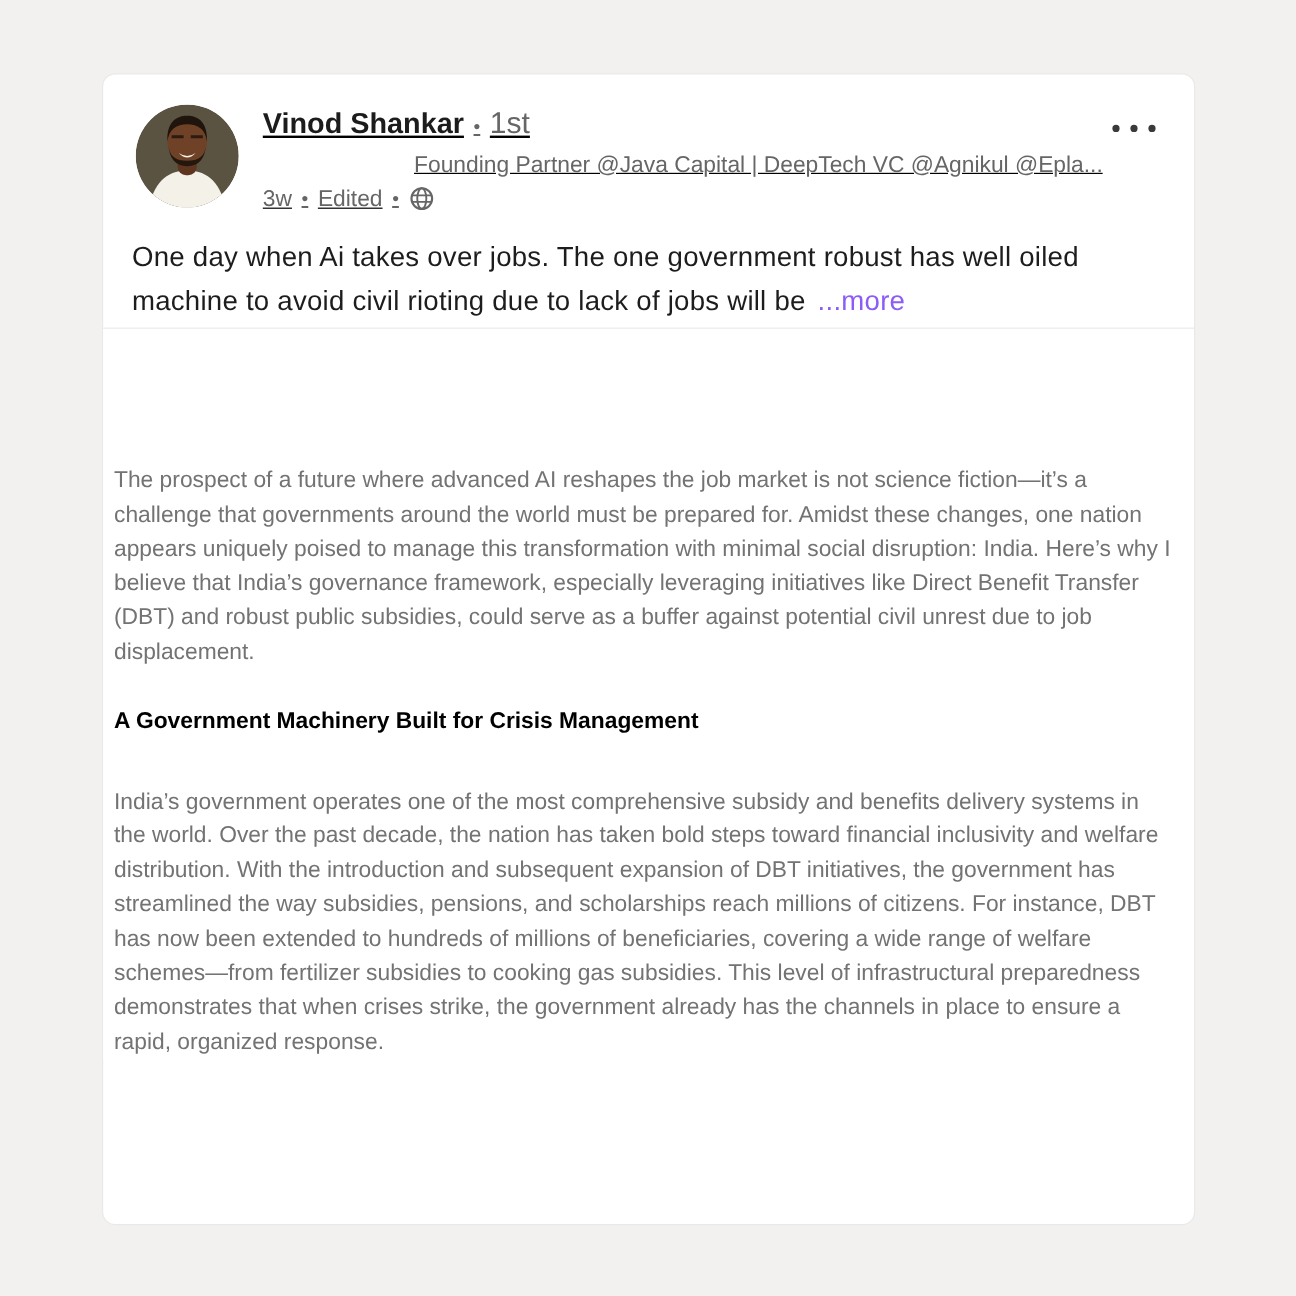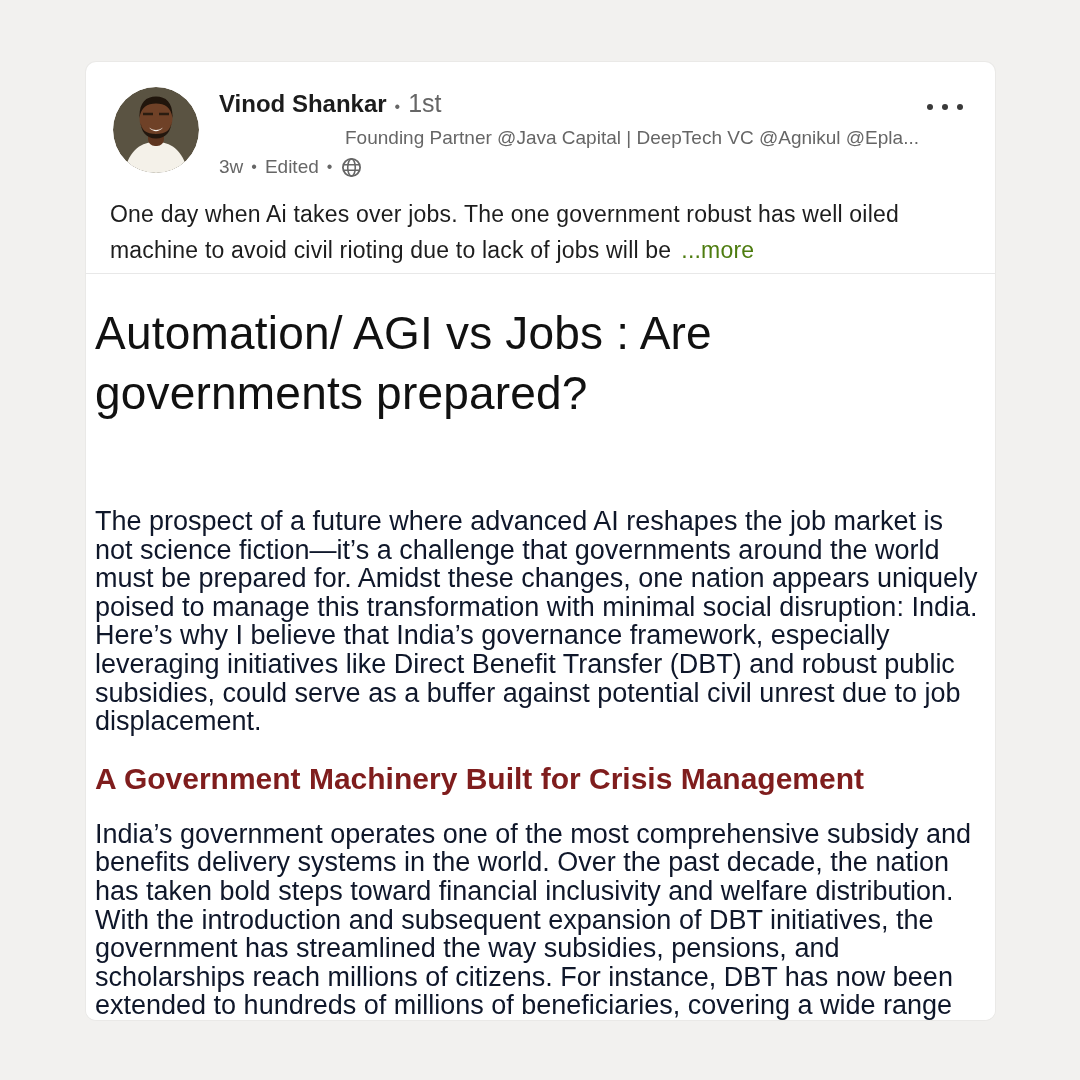--- a/index.html
+++ b/index.html
@@ -25,20 +25,21 @@
     background: #ffffff;
     border-radius: 10px;
     overflow: hidden;
     box-shadow: 0 0 0 1px rgba(0,0,0,0.03);
   }
   
   .post-header {
     display: flex;
     align-items: flex-start;
     padding: 25px 28px 0 27px;
+    text-decoration: underline;
   }
   .avatar {
     width: 86px;
     height: 86px;
     border-radius: 50%;
     overflow: hidden;
     flex: 0 0 auto;
     cursor: pointer;
   }
   .author-info {
@@ -71,21 +72,20 @@
     font-size: 19px;
     color: #666666;
     line-height: 27px;
     margin-top: 2px;
     white-space: nowrap;
     overflow: hidden;
     text-align: right;
   }
   .meta-row {
     display: flex;
-    align-items: center;
     gap: 8px;
     font-size: 19px;
     color: #666666;
     line-height: 24px;
     margin-top: 4px;
   }
   .globe-icon-svg {
     display: inline-block;
     margin-left: 1px;
   }
@@ -109,21 +109,21 @@
   
   .post-text {
     margin: 17px 24px 0 24px;
     width: 832px;
     font-size: 23px;
     letter-spacing: 0.2px;
     line-height: 36px;
     color: #1d1d1d;
   }
   .see-more {
-    color: #4d7c0f;
+    color: #8b5cf6;
     margin-left: 10px;
     cursor: pointer;
   }
   .divider {
     height: 1px;
     background: #e8e8e8;
     margin-top: 5px;
   }
   
   .article-embed {
@@ -136,36 +136,36 @@
     margin: 0;
     width: 730px;
     font-size: 46px;
     line-height: 60px;
     font-weight: 400;
     color: #111111;
     letter-spacing: 0.2px;
   }
   .article-p {
     margin: 0;
-    font-size: 27px;
+    font-size: 19px;
     line-height: 28.6px;
-    color: #0f172a;
+    color: #737373;
   }
   .article-p.first {
     margin-top: 84px;
   }
   .article-h2 {
     margin: 28px 0 0 0;
-    font-size: 30px;
+    font-size: 19px;
     line-height: 29px;
     font-weight: 700;
-    color: #7f1d1d;
+    color: #000000;
   }
   .article-p.second {
-    margin-top: 27px;
+    margin-top: 39px;
   }
 </style>
 </head>
 <body>
 
 <div class="page">
   <article class="post-card">
 
     <header class="post-header">
       <div class="avatar">
@@ -215,20 +215,19 @@
       </button>
     </header>
 
     <div class="post-text">
       <span>One day when Ai takes over jobs. The one government robust has well oiled machine to avoid civil rioting due to lack of jobs will be</span><span class="see-more">...more</span>
     </div>
 
     <div class="divider"></div>
 
     <div class="article-embed">
-      <h1 class="article-title">Automation/ AGI vs Jobs : Are governments prepared?</h1>
       <p class="article-p first">The prospect of a future where advanced AI reshapes the job market is not science fiction—it’s a challenge that governments around the world must be prepared for. Amidst these changes, one nation appears uniquely poised to manage this transformation with minimal social disruption: India. Here’s why I believe that India’s governance framework, especially leveraging initiatives like Direct Benefit Transfer (DBT) and robust public subsidies, could serve as a buffer against potential civil unrest due to job displacement.</p>
       <h2 class="article-h2">A Government Machinery Built for Crisis Management</h2>
       <p class="article-p second">India’s government operates one of the most comprehensive subsidy and benefits delivery systems in the world. Over the past decade, the nation has taken bold steps toward financial inclusivity and welfare distribution. With the introduction and subsequent expansion of DBT initiatives, the government has streamlined the way subsidies, pensions, and scholarships reach millions of citizens. For instance, DBT has now been extended to hundreds of millions of beneficiaries, covering a wide range of welfare schemes—from fertilizer subsidies to cooking gas subsidies. This level of infrastructural preparedness demonstrates that when crises strike, the government already has the channels in place to ensure a rapid, organized response.</p>
     </div>
 
   </article>
 </div>
 
 </body></html>

